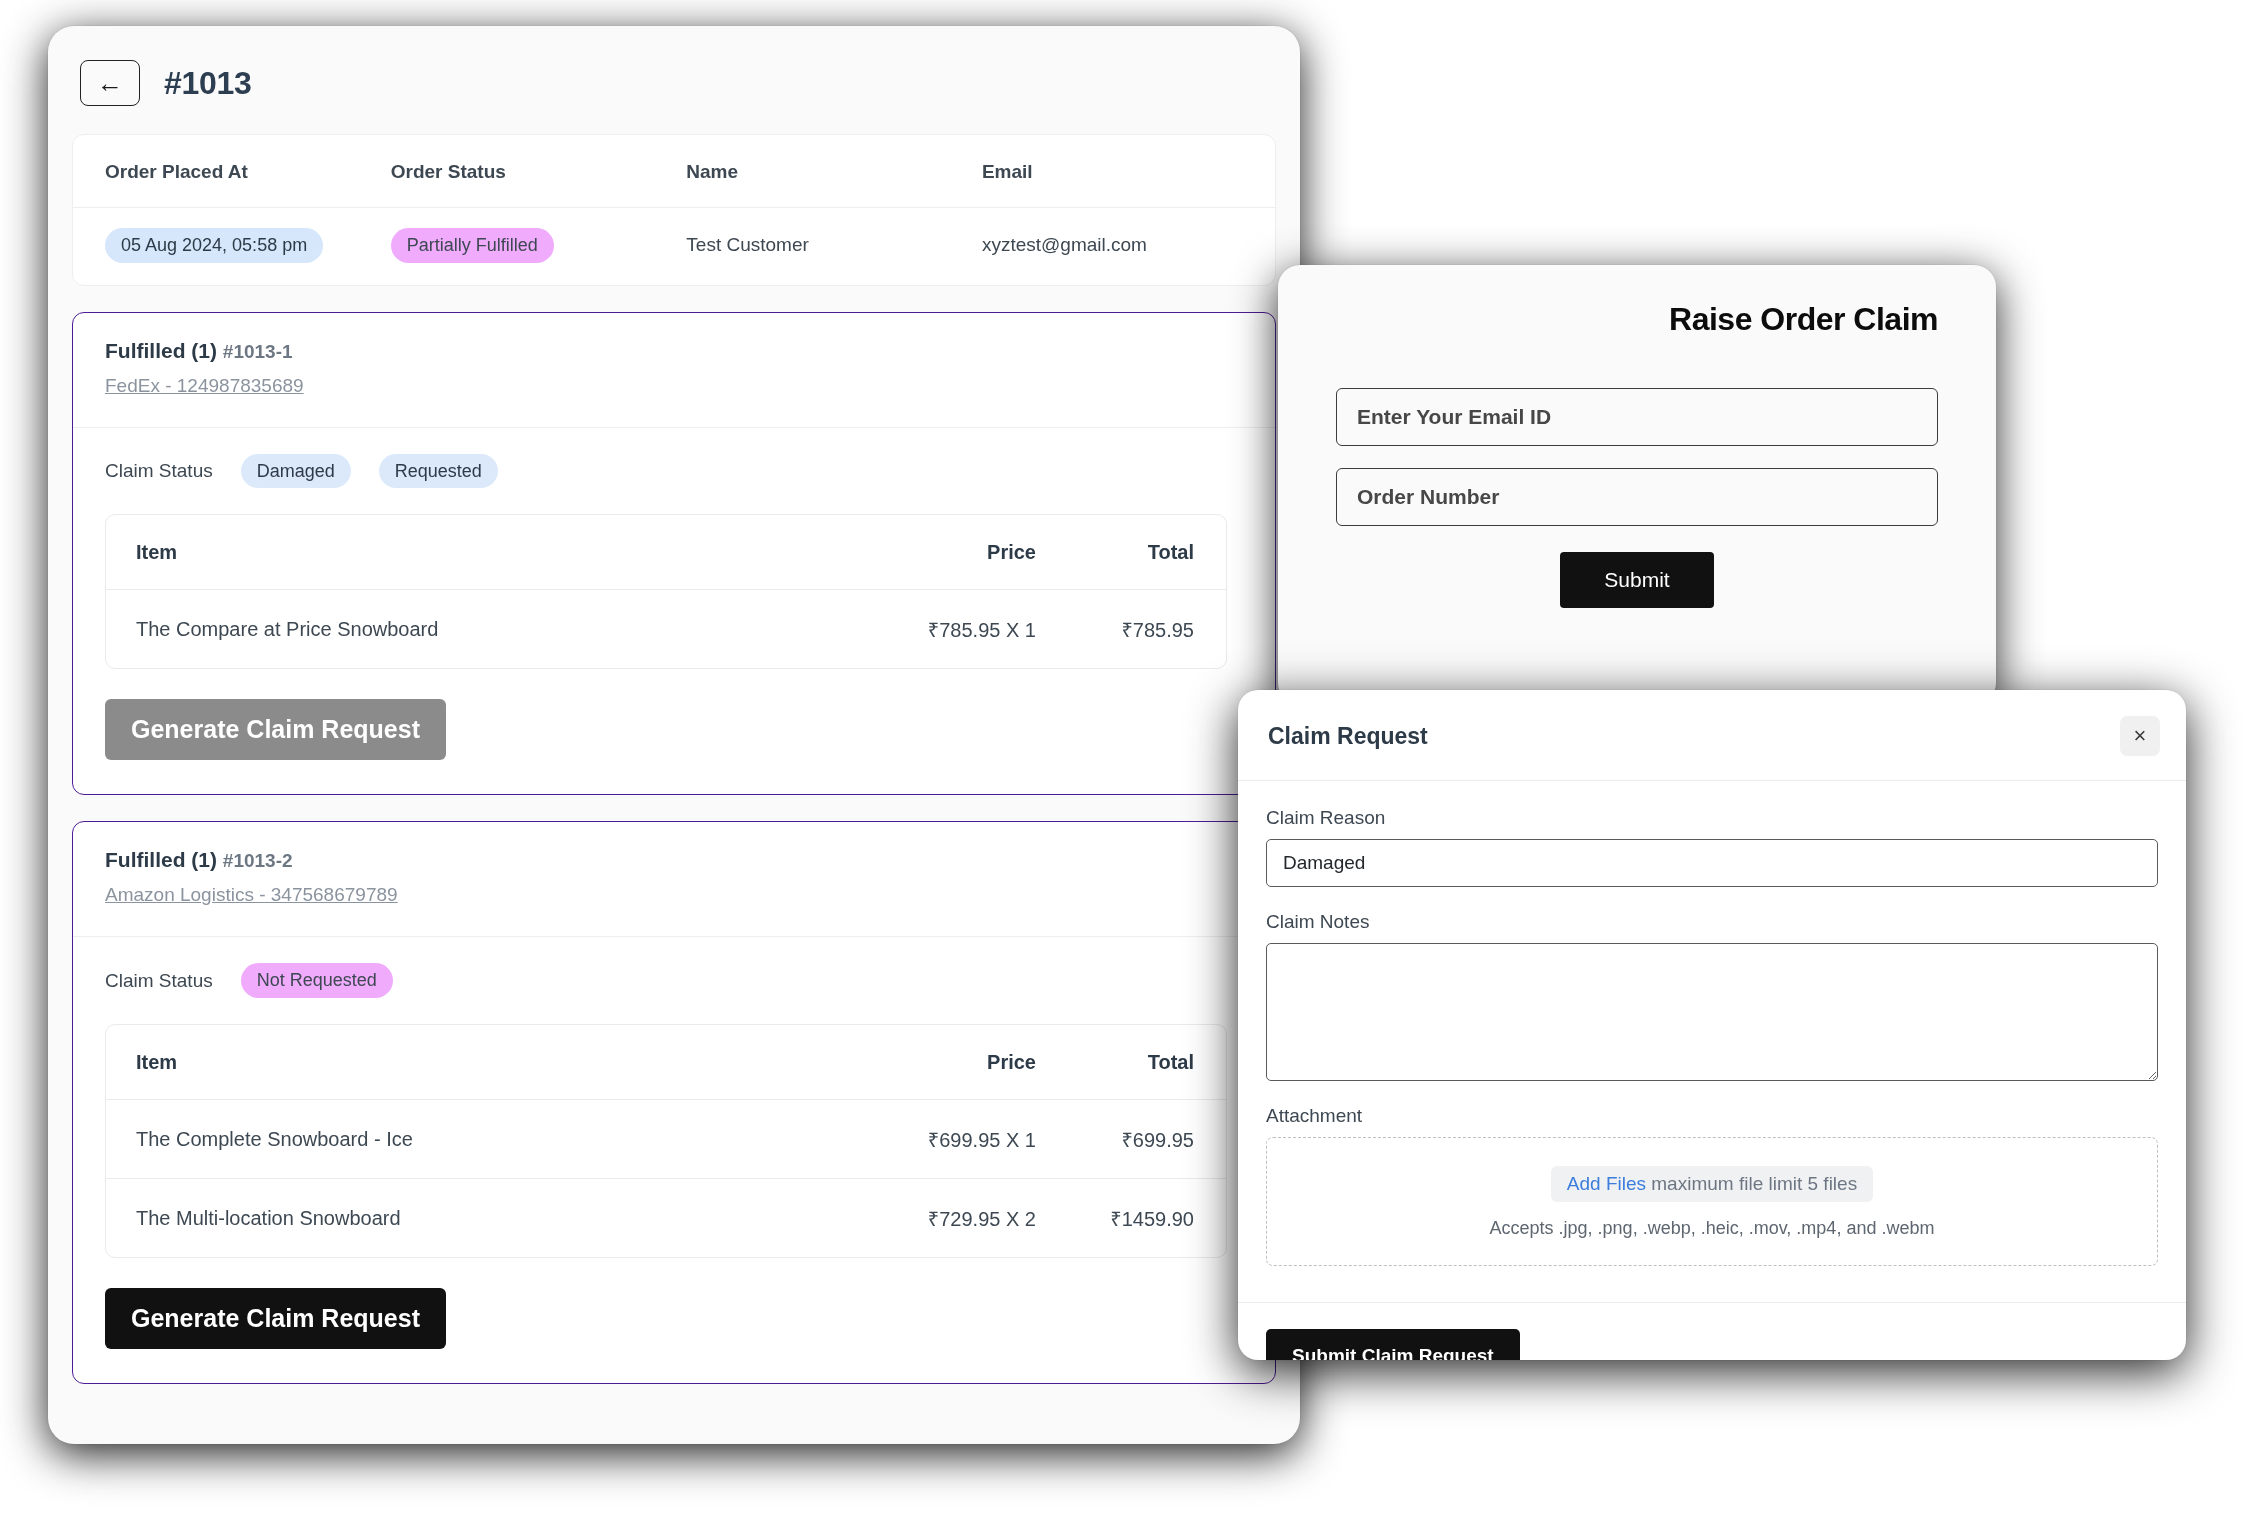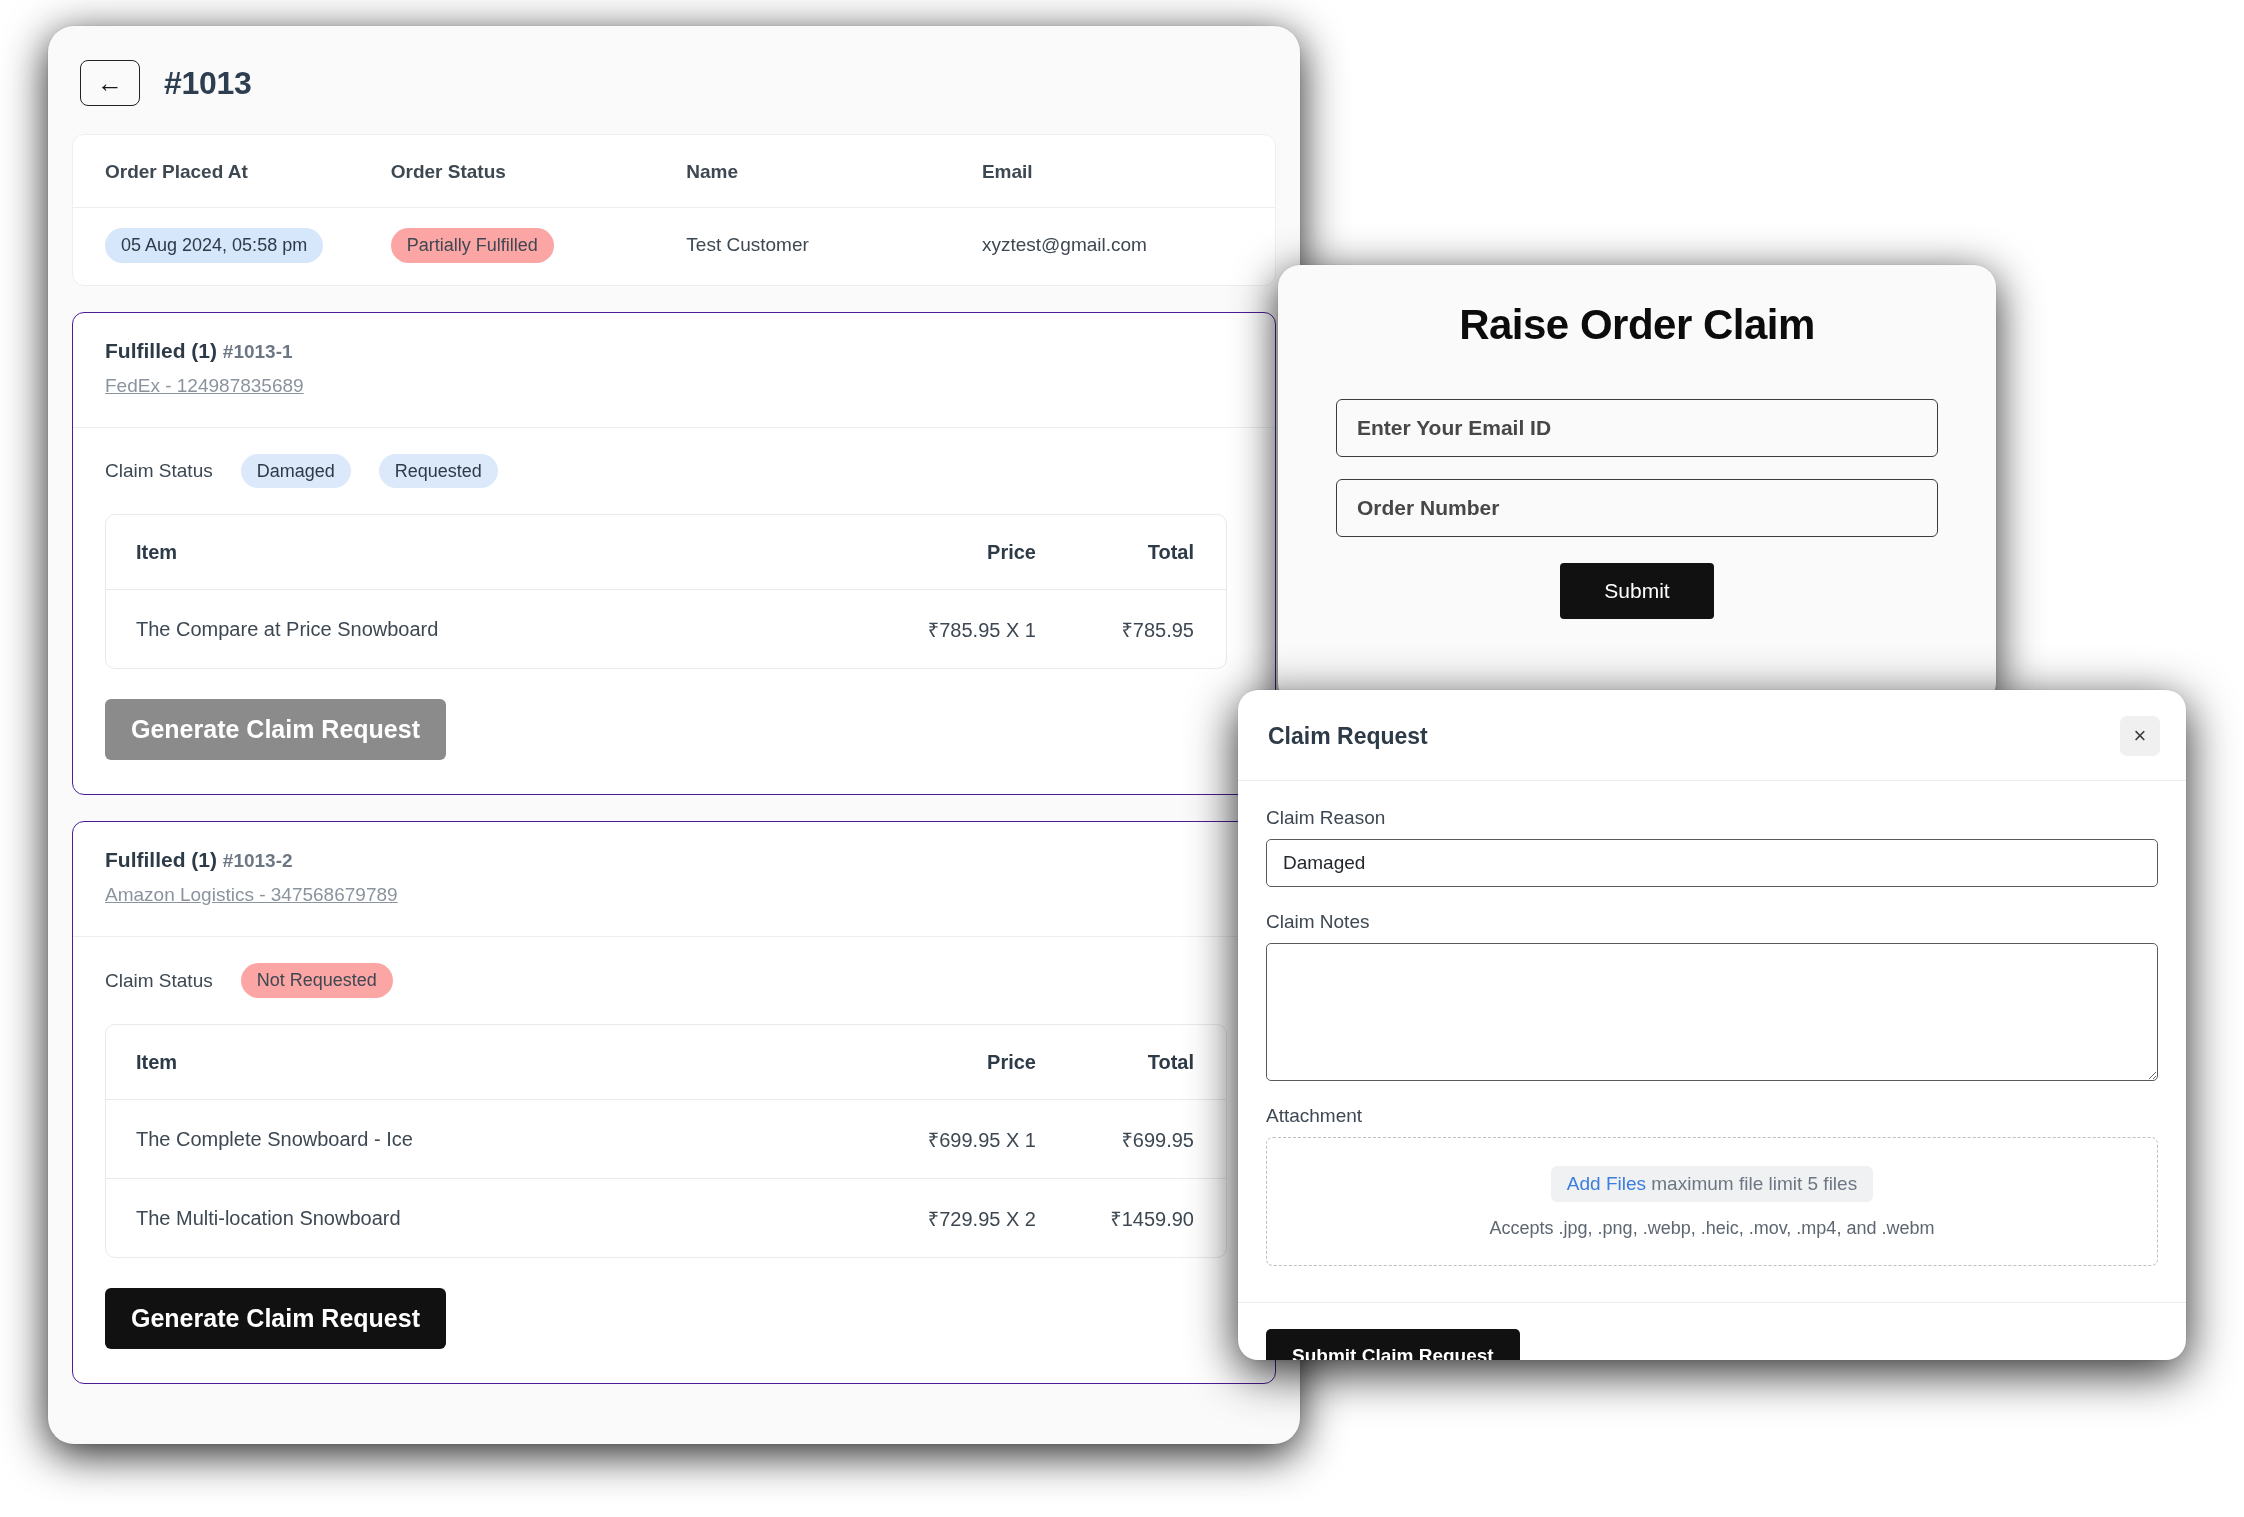--- a/index.html
+++ b/index.html
@@ -86,21 +86,21 @@
   }
   .pill {
     display: inline-block;
     border-radius: 999px;
     padding: 7px 16px;
     font-size: 18px;
     line-height: 1.15;
     white-space: nowrap;
   }
   .pill-blue { background: #d6e7fb; color: #2d3a47; }
-  .pill-gray { background: #fca5a5; color: #3d4852; }
+  .pill-gray { background: #f0abfc; color: #3d4852; }
   .pill-lightblue { background: #dce9fb; color: #2d3a47; }
   .cell-text { font-size: 19px; color: #3d4852; }
 
   
   .fulfil-block {
     margin: 26px 24px 0 24px;
     background: #ffffff;
     border: 1px solid #4c1d95;
     border-radius: 12px;
     overflow: hidden;
@@ -184,22 +184,22 @@
     top: 265px;
     width: 718px;
     height: 440px;
     background: #fafafa;
     border-radius: 22px;
     box-shadow: 0 10px 44px rgba(0,0,0,0.82), 0 0 0 1px rgba(0,0,0,0.03);
     padding: 36px 58px;
     z-index: 20;
   }
   .raise-title {
-    text-align: center;
-    font-size: 42px;
+    text-align: right;
+    font-size: 32px;
     font-weight: bold;
     color: #0c0c0c;
     letter-spacing: -0.5px;
     margin-bottom: 50px;
   }
   .raise-input {
     display: block;
     width: 100%;
     height: 58px;
     background: #fafafa;

